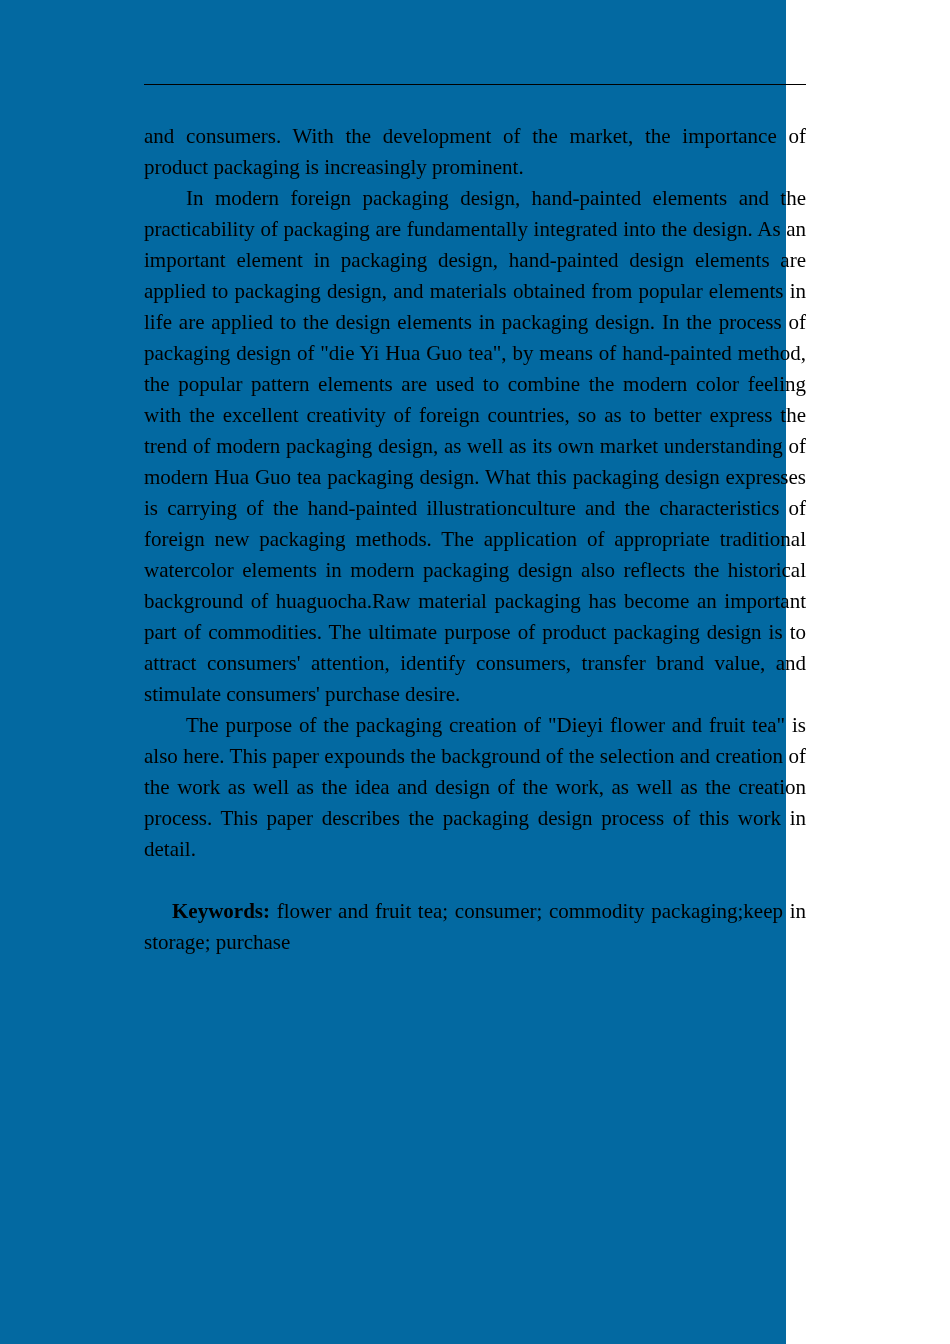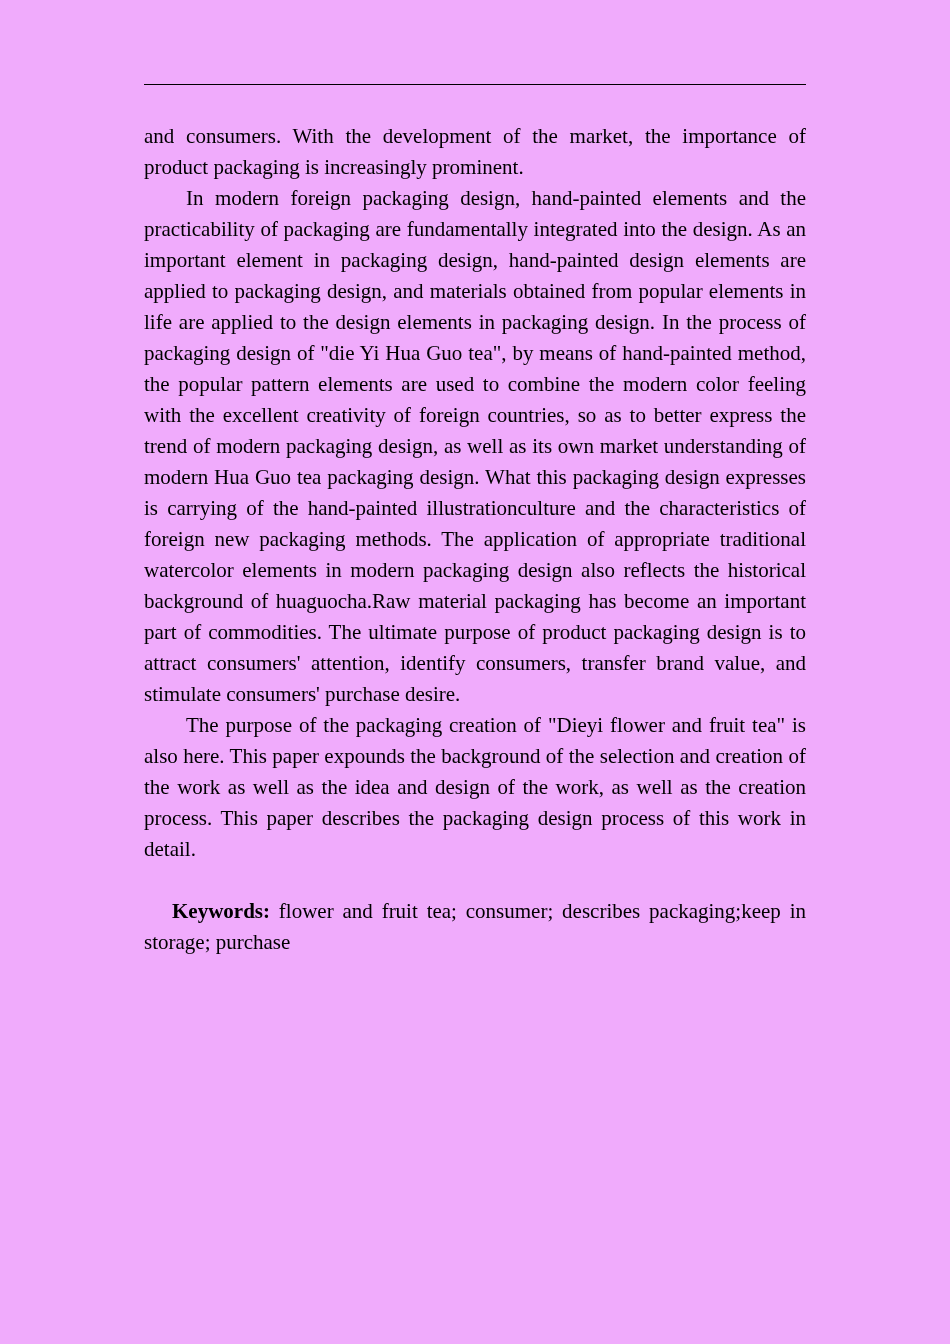--- a/index.html
+++ b/index.html
@@ -1,17 +1,17 @@
 <!DOCTYPE html>
 <html><head>
 <meta charset="utf-8">
 <style>
   html, body { margin: 0; padding: 0; background: #ffffff; }
   body { width: 950px; height: 1344px; position: relative; overflow: hidden; }
-  .page { position: absolute; left: 0; top: 0; width: 950px; height: 1344px; background: #f0abfc; }
+  .page { position: absolute; left: 0; top: 0; width: 786px; height: 1344px; background: #0369a1; }
   .header-rule { position: absolute; left: 144px; top: 84px; width: 662px; height: 0; border-top: 1.5px solid #000; }
   .body-text {
     position: absolute; left: 144px; top: 121px; width: 662px;
     font-family: "Liberation Serif", serif; font-size: 21px; line-height: 31px;
     color: #000; text-align: justify; margin: 0;
   }
   .body-text p { margin: 0; }
   .indent { text-indent: 42px; }
   .spacer { height: 31px; }
   .kw-label { font-weight: bold; margin-left: 28px; }
@@ -19,15 +19,15 @@
 </head>
 <body>
 
 <div class="page">
   <div class="header-rule"></div>
   <div class="body-text">
     <p>and consumers. With the development of the market, the importance of product packaging is increasingly prominent.</p>
     <p class="indent">In modern foreign packaging design, hand-painted elements and the practicability of packaging are fundamentally integrated into the design. As an important element in packaging design, hand-painted design elements are applied to packaging design, and materials obtained from popular elements in life are applied to the design elements in packaging design. In the process of packaging design of "die Yi Hua Guo tea", by means of hand-painted method, the popular pattern elements are used to combine the modern color feeling with the excellent creativity of foreign countries, so as to better express the trend of modern packaging design, as well as its own market understanding of modern Hua Guo tea packaging design. What this packaging design expresses is carrying of the hand-painted illustrationculture and the characteristics of foreign new packaging methods. The application of appropriate traditional watercolor elements in modern packaging design also reflects the historical background of huaguocha.Raw material packaging has become an important part of commodities. The ultimate purpose of product packaging design is to attract consumers' attention, identify consumers, transfer brand value, and stimulate consumers' purchase desire.</p>
     <p class="indent">The purpose of the packaging creation of "Dieyi flower and fruit tea" is also here. This paper expounds the background of the selection and creation of the work as well as the idea and design of the work, as well as the creation process. This paper describes the packaging design process of this work in detail.</p>
     <div class="spacer"></div>
-    <p><span class="kw-label">Keywords:</span><span> flower and fruit tea; consumer; describes packaging;keep in storage; purchase</span></p>
+    <p><span class="kw-label">Keywords:</span><span> flower and fruit tea; consumer; commodity packaging;keep in storage; purchase</span></p>
   </div>
 </div>
 
 </body></html>

